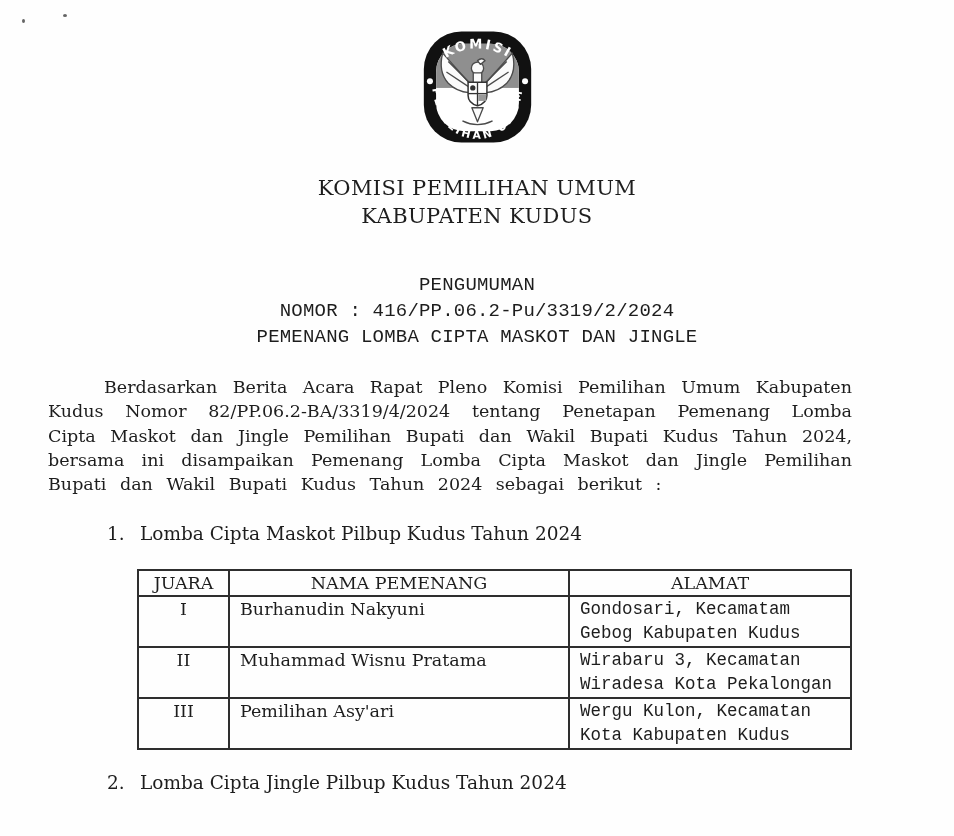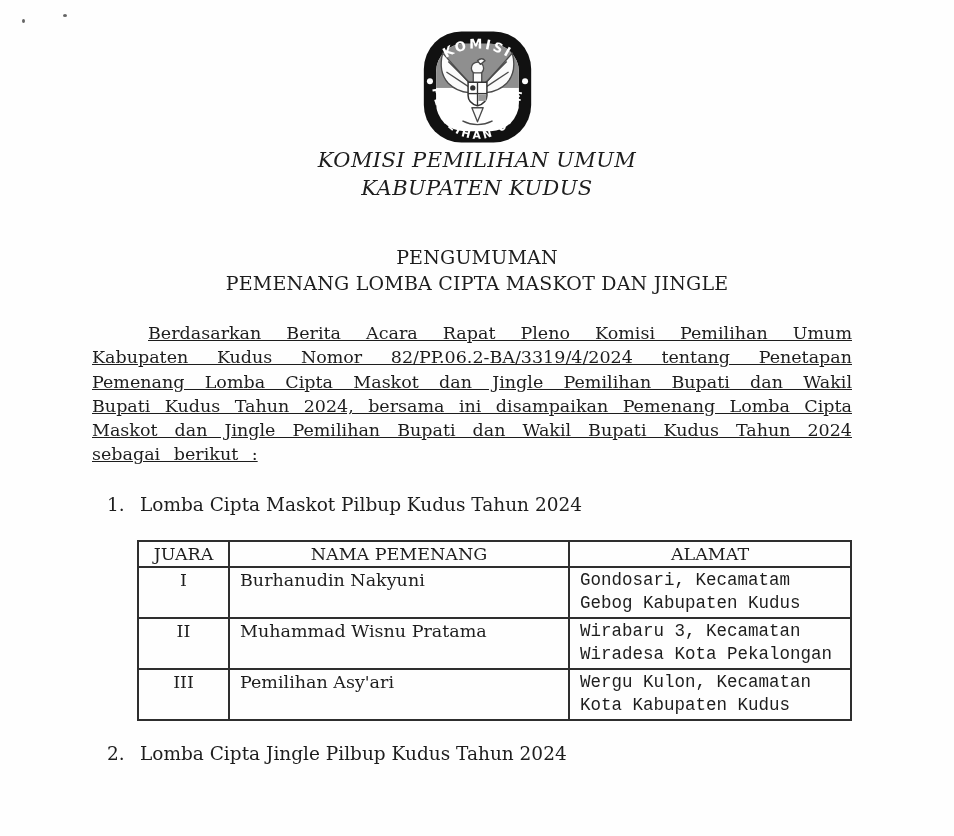--- a/index.html
+++ b/index.html
@@ -13,44 +13,43 @@
     font-family: "DejaVu Serif", serif;
     overflow: hidden;
   }
   .speck { position: absolute; background: #4a4a4a; border-radius: 50%; opacity: .85; }
   .speck-a { left: 22px; top: 19px; width: 3px; height: 4px; }
   .speck-b { left: 63px; top: 14px; width: 4px; height: 3px; }
 
   .logo { display: block; margin: 28px auto 0; }
 
   .org-heading {
-    margin-top: 0;
+    margin-top: 28px;
     text-align: center;
     font-size: 21px;
     line-height: 28px;
     letter-spacing: 0.4px;
-    font-style: italic;
   }
 
   .doc-title {
     margin-top: 42px;
     text-align: center;
     font-size: 19px;
     line-height: 26px;
     letter-spacing: 0.2px;
+    font-family: Liberation Mono, monospace;
   }
 
   .body-par {
-    margin: 25px 102px 0 92px;
+    margin: 25px 102px 0 48px;
     font-size: 17.5px;
     line-height: 24.3px;
     text-align: justify;
     text-indent: 56px;
     word-spacing: 8px;
-    text-decoration: underline;
   }
 
   .section-item {
     margin: 26px 0 16px 107px;
     font-size: 18.5px;
     line-height: 24px;
   }
   .section-num { display: inline-block; width: 33px; }
 
   .winners-table {
@@ -126,20 +125,21 @@
     </text>
   </svg>
 
   <div class="org-heading">
     <div>KOMISI PEMILIHAN UMUM</div>
     <div>KABUPATEN KUDUS</div>
   </div>
 
   <div class="doc-title">
     <div>PENGUMUMAN</div>
+    <div>NOMOR : 416/PP.06.2-Pu/3319/2/2024</div>
     <div>PEMENANG LOMBA CIPTA MASKOT DAN JINGLE</div>
   </div>
 
   <p class="body-par">Berdasarkan Berita Acara Rapat Pleno Komisi Pemilihan Umum Kabupaten Kudus Nomor 82/PP.06.2-BA/3319/4/2024 tentang Penetapan Pemenang Lomba Cipta Maskot dan Jingle Pemilihan Bupati dan Wakil Bupati Kudus Tahun 2024, bersama ini disampaikan Pemenang Lomba Cipta Maskot dan Jingle Pemilihan Bupati dan Wakil Bupati Kudus Tahun 2024 sebagai berikut :</p>
 
   <div class="section-item">
     <span class="section-num">1.</span><span>Lomba Cipta Maskot Pilbup Kudus Tahun 2024</span>
   </div>
 
   <table class="winners-table">

